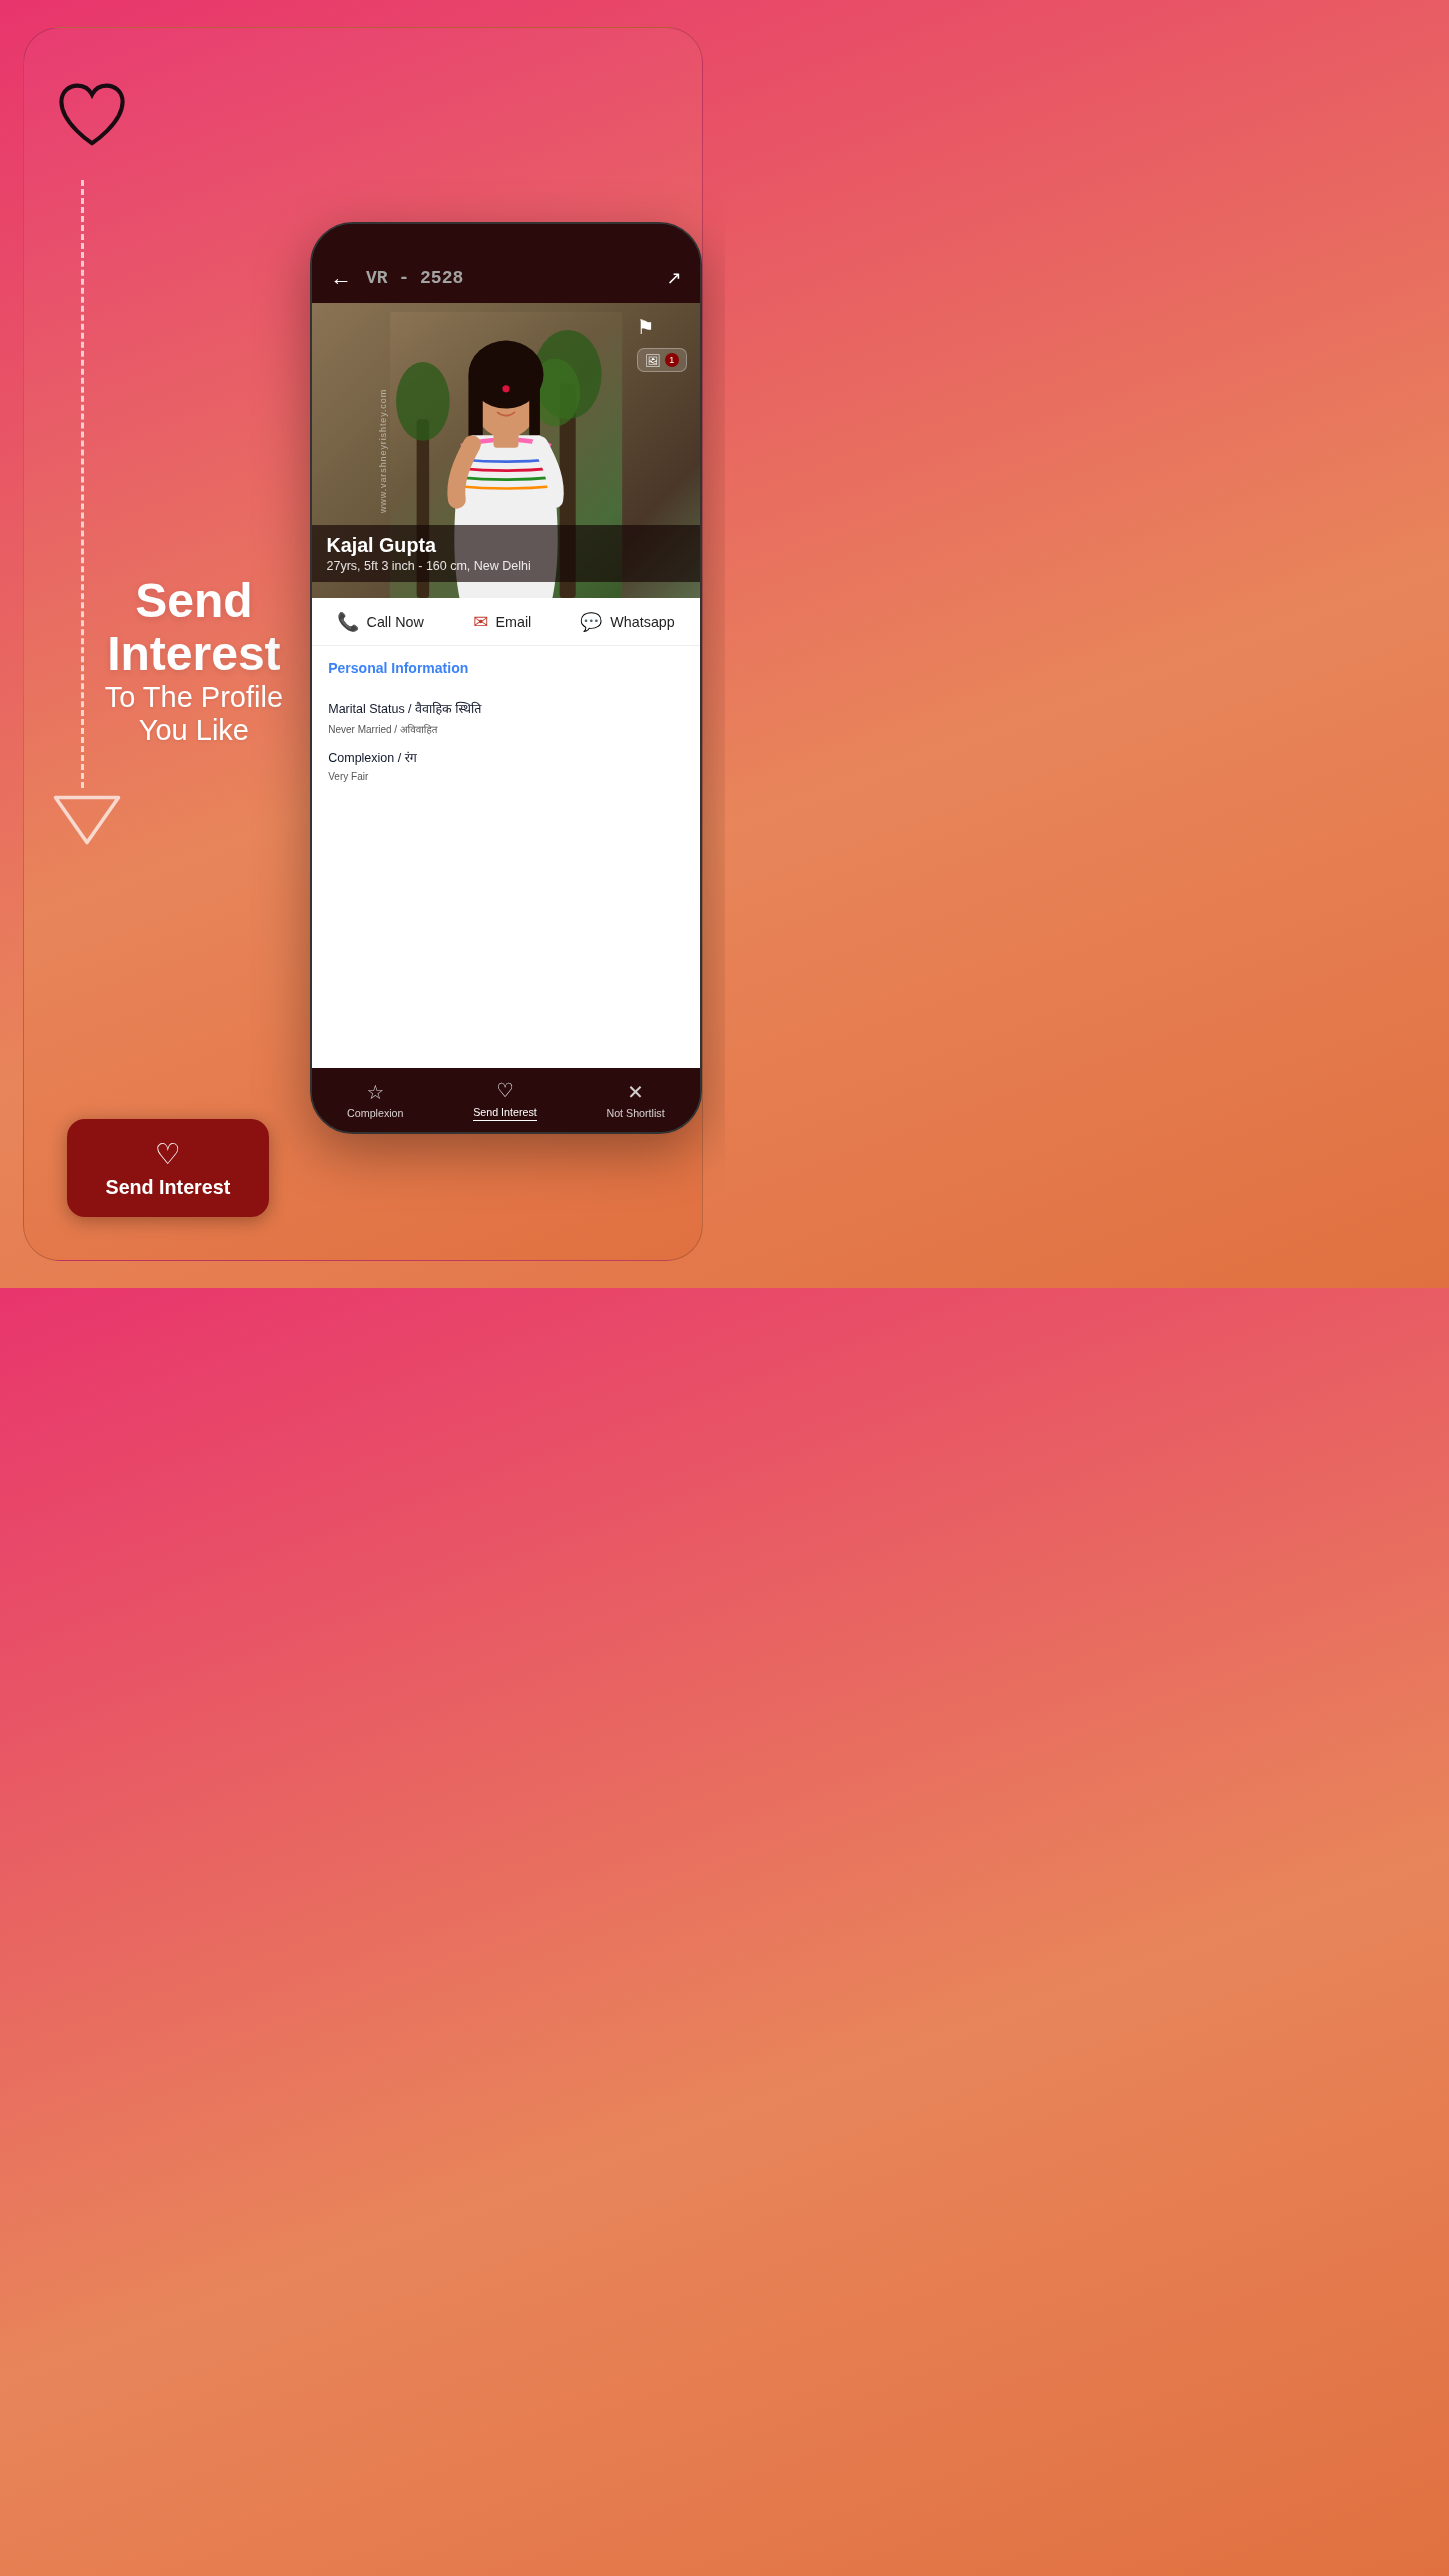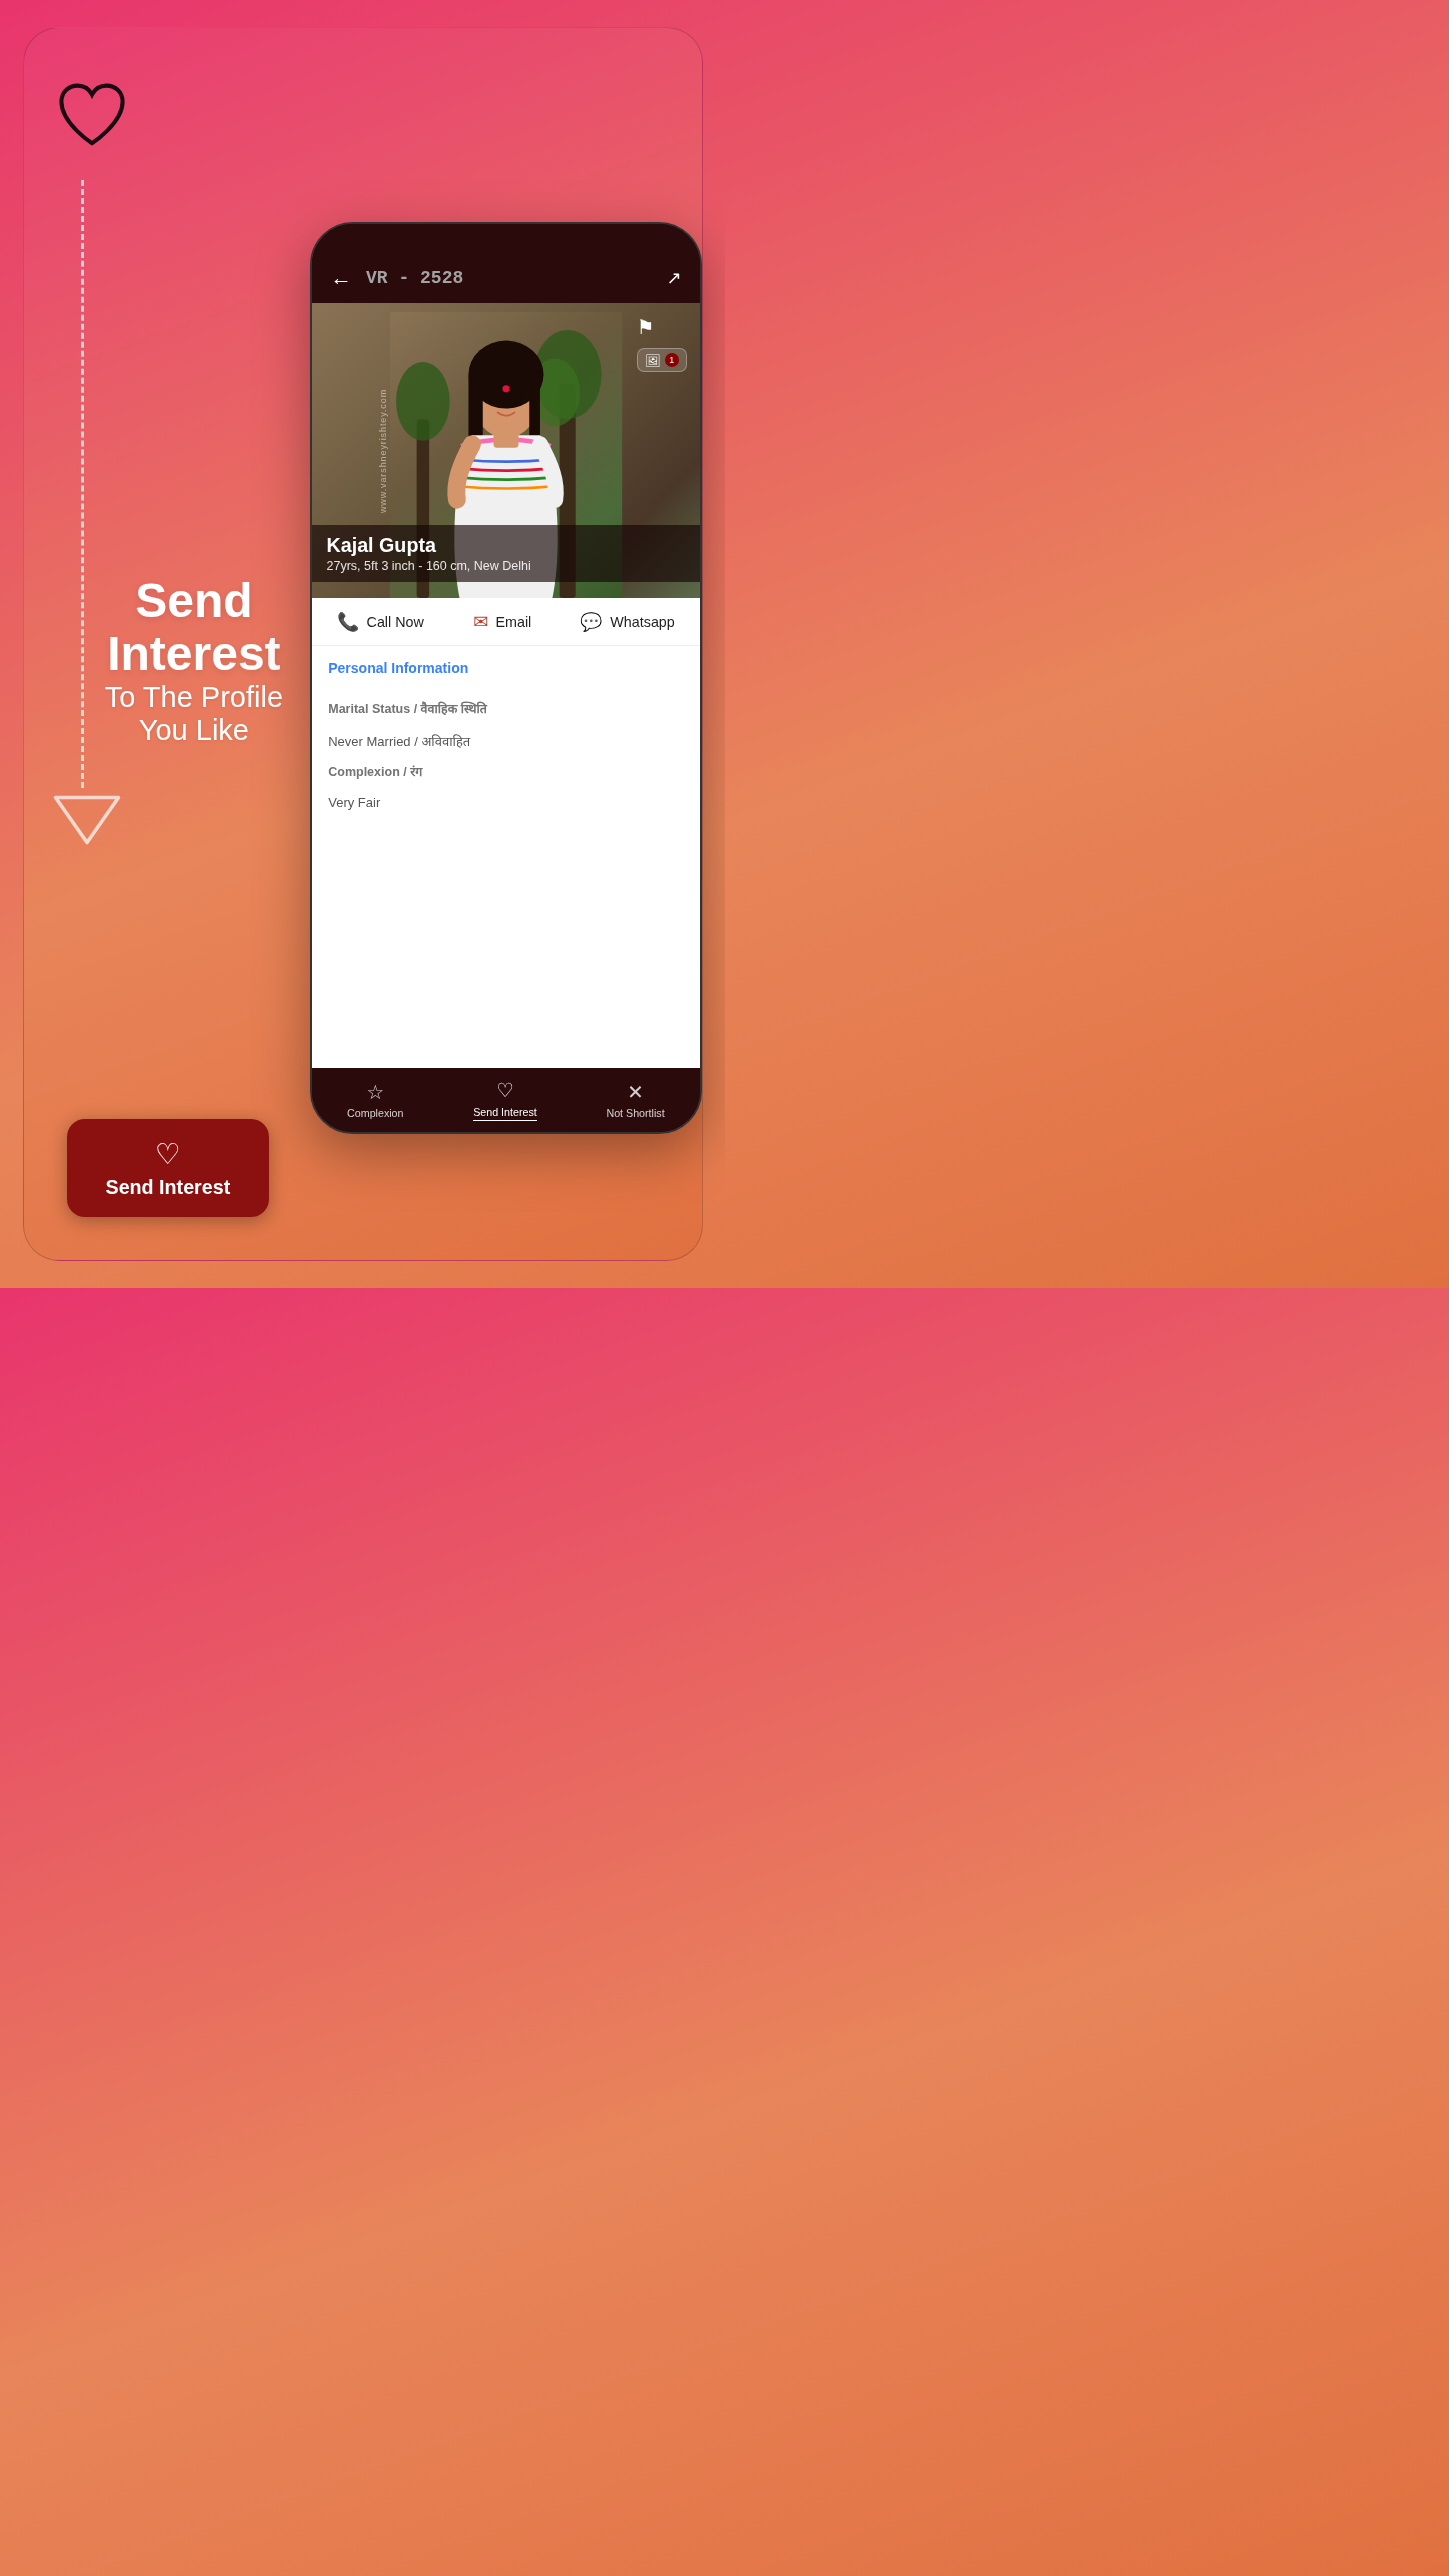--- a/index.html
+++ b/index.html
@@ -223,27 +223,27 @@
       font-size: 14px;
       font-weight: 700;
       color: #3b82f6;
       margin-bottom: 24px;
     }
     .info-row {
       margin-bottom: 12.5px;
     }
     .info-label {
       font-size: 12.5px;
-      font-weight: 700;
-      color: #737373;
+      font-weight: 400;
+      color: #0f172a;
     }
     .info-value {
-      font-size: 13px;
+      font-size: 10px;
       color: #555;
-      margin-top: 15px;
+      margin-top: 5px;
     }
 
     
     .bottom-nav {
       background: #2a0a0a;
       height: 64px;
       display: flex;
       align-items: center;
       justify-content: space-around;
       flex-shrink: 0;

